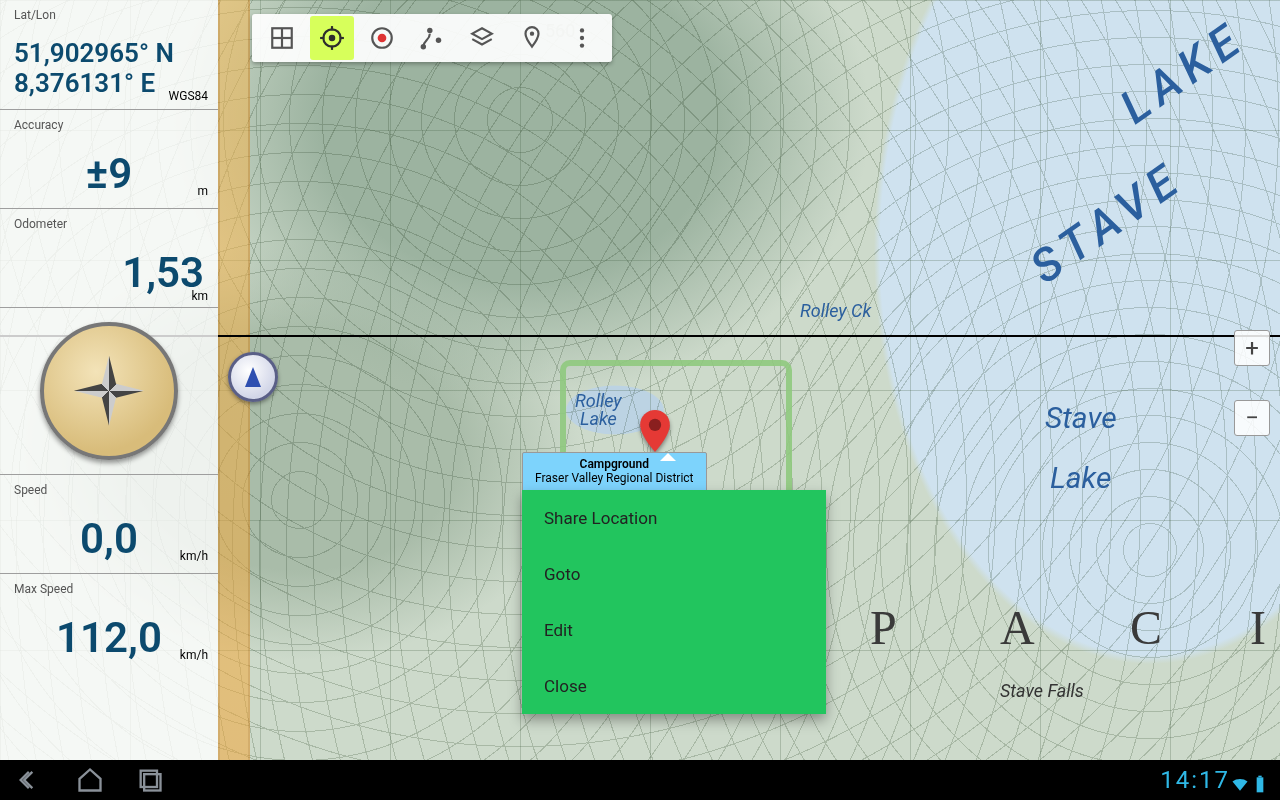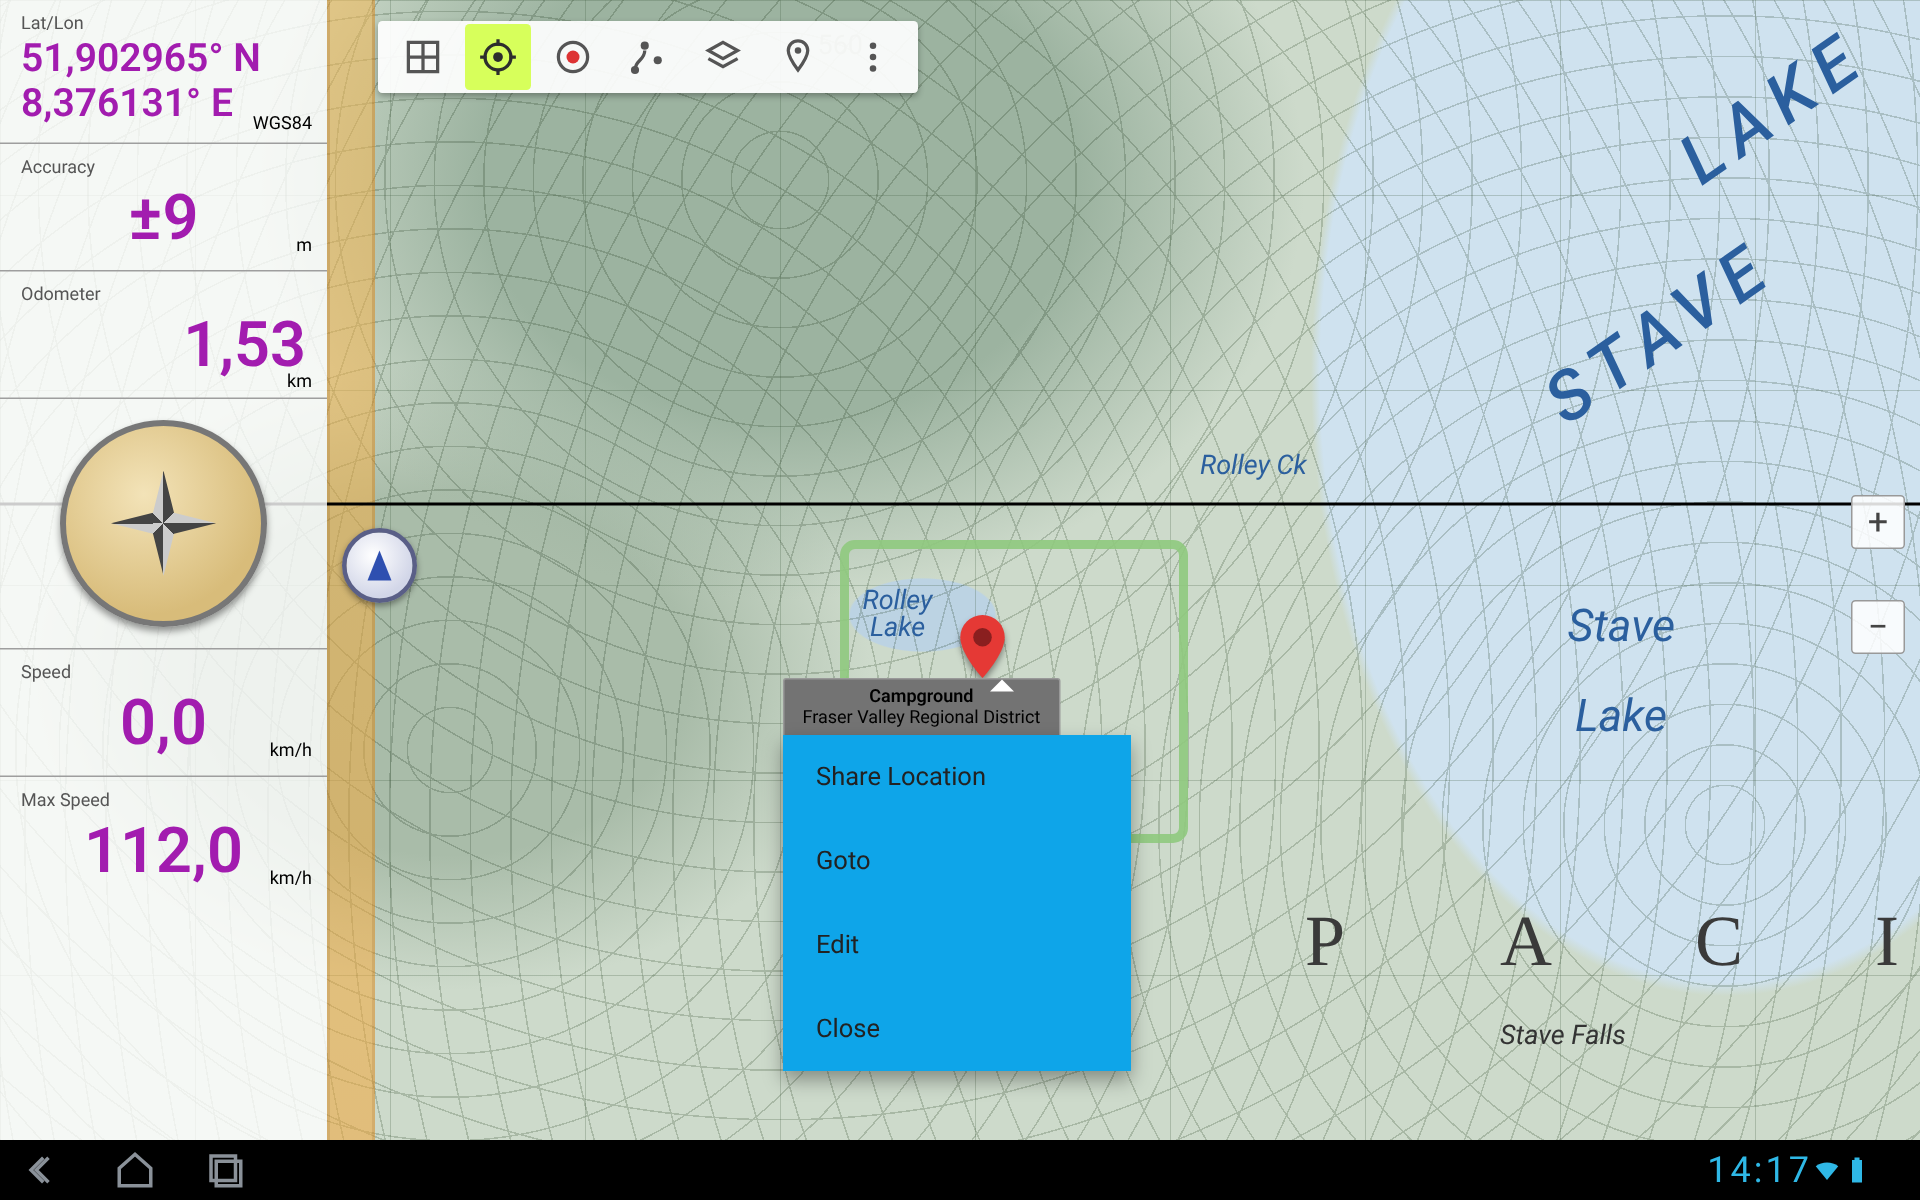--- a/index.html
+++ b/index.html
@@ -39,21 +39,21 @@
   .orange-trail{position:absolute;left:218px;top:0;width:28px;height:100%;
     background:linear-gradient(#f4b954,#f2a73a);opacity:.55;border-left:2px solid #d88a1f;border-right:2px solid #d88a1f}
   .park-outline{position:absolute;left:560px;top:360px;width:220px;height:190px;border:6px solid #8fc97e;border-radius:10px;opacity:.9}
   .hline{position:absolute;left:0;right:0;top:335px;height:2px;background:#000}
 
   
   #stats{position:absolute;left:0;top:0;width:218px;height:100%;background:rgba(255,255,255,.80)}
   .cell{border-bottom:1px solid #9e9e9e;padding:4px 14px 10px;position:relative}
   .cell .tag{font-size:12px;color:#555}
   .cell .unit{position:absolute;right:10px;font-size:12px;color:#000000}
-  .cell .val{font-size:42px;font-weight:600;color:#a21caf;text-align:center;margin-top:2px}
+  .cell .val{font-size:42px;font-weight:600;color:#0c4a6e;text-align:center;margin-top:16px}
   .coord .val{font-size:26px;text-align:left;line-height:1.15;font-weight:600}
   .compass-cell{display:flex;justify-content:center;padding:14px 0}
   .compass{width:130px;height:130px;border-radius:50%;
     background:radial-gradient(circle at 40% 35%,#f3e3b8,#d8bc7a 70%);
     border:4px solid #777;position:relative;box-shadow:0 3px 5px rgba(0,0,0,.4)}
   .compass:before{content:"";position:absolute;left:50%;top:50%;width:70px;height:70px;margin:-35px;
     background:conic-gradient(#444 0 12.5%,#ccc 0 25%,#444 0 37.5%,#ccc 0 50%,#444 0 62.5%,#ccc 0 75%,#444 0 87.5%,#ccc 0 100%);
     clip-path:polygon(50% 0,60% 40%,100% 50%,60% 60%,50% 100%,40% 60%,0 50%,40% 40%);}
   
   #toolbar{position:absolute;left:252px;top:14px;height:48px;display:flex;gap:6px;
@@ -69,33 +69,33 @@
   #northw:before{content:"";position:absolute;left:50%;top:4px;margin-left:-8px;
     border:8px solid transparent;border-bottom:20px solid #2e4fb0}
   
   .zm{position:absolute;right:10px;width:34px;height:34px;border-radius:3px;
     background:rgba(255,255,255,.85);border:1px solid #999;display:flex;align-items:center;justify-content:center;
     font-size:24px;color:#444;cursor:pointer}
   
   #marker{position:absolute;left:640px;top:410px;width:30px;height:42px;cursor:pointer}
   #marker svg{width:30px;height:42px;filter:drop-shadow(0 3px 2px rgba(0,0,0,.4))}
   
-  #bubble{position:absolute;left:522px;top:452px;background:#737373;border:1px solid #999;
+  #bubble{position:absolute;left:522px;top:452px;background:#7dd3fc;border:1px solid #999;
     padding:4px 12px 6px;font-size:12px;text-align:center;border-radius:2px}
   #bubble:after{content:"";position:absolute;right:30px;top:-8px;border:8px solid transparent;border-bottom-color:#fff}
   
-  #menu{position:absolute;left:522px;top:490px;width:232px;background:#0ea5e9;
+  #menu{position:absolute;left:522px;top:490px;width:304px;background:#22c55e;
     box-shadow:0 6px 12px rgba(0,0,0,.35)}
   #menu .mi{padding:18px 22px;font-size:17px;color:#222;cursor:pointer}
   
   #navbar{position:absolute;left:0;top:760px;width:1280px;height:40px;background:#000;
     display:flex;align-items:center;color:#aeb6bb;font-size:14px}
   #navbar .navbtn{width:60px;height:40px;display:flex;align-items:center;justify-content:center;cursor:pointer}
   #navbar .navbtn svg{width:28px;height:28px;fill:#8a9199;stroke:#8a9199}
-  #status{margin-left:auto;display:flex;align-items:center;padding-right:32px;color:#2fb8e6;font-size:24px;letter-spacing:2px}
+  #status{margin-left:auto;display:flex;align-items:flex-end;padding-right:10px;color:#2fb8e6;font-size:24px;letter-spacing:2px}
   #status svg{width:20px;height:20px;fill:#2fb8e6}
 </style>
 </head>
 <body>
 
 <div id="screen">
 
   <div id="map"></div>
   <div class="contours"></div>
   <div class="grid"></div>

